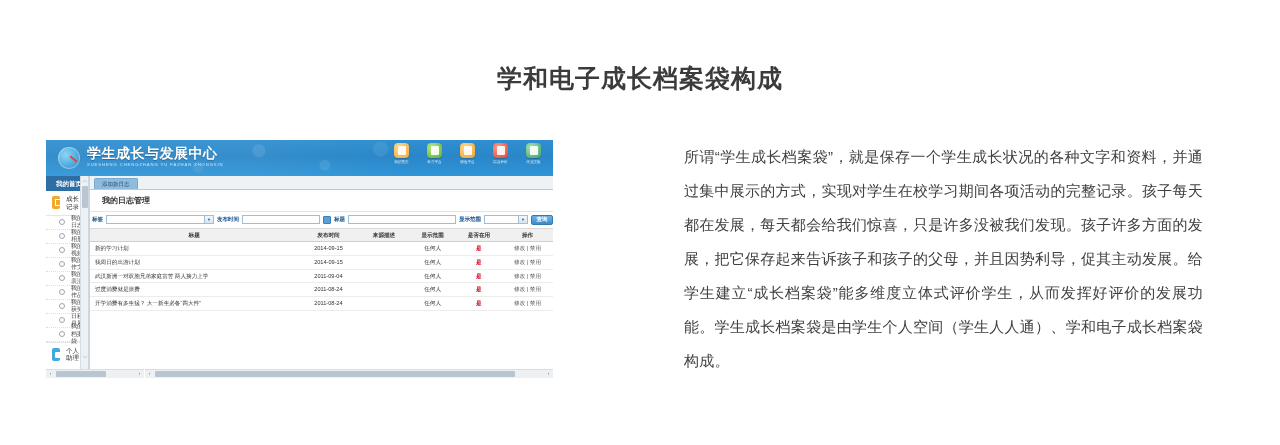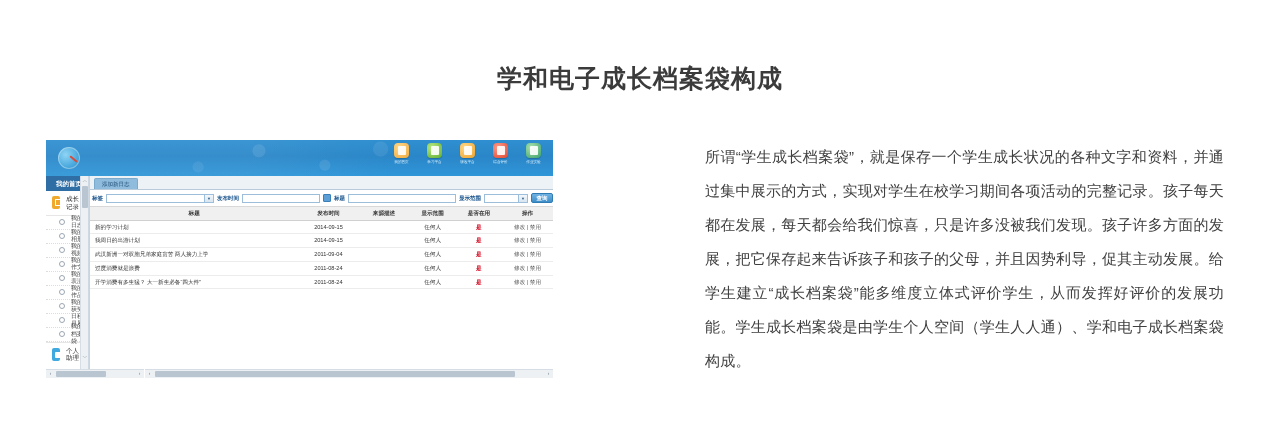--- a/index.html
+++ b/index.html
@@ -422,32 +422,35 @@
   .article {
     position: absolute;
     left: 684px;
     top: 140px;
     width: 519px;
     font-size: 15px;
     line-height: 34px;
     color: #404040;
     text-align: justify;
     letter-spacing: .2px;
-    margin-left: 21px;
   }
 </style>
 </head>
 <body>
 
 <div class="page-title">学和电子成长档案袋构成</div>
 
 <div class="screenshot">
 
   <div class="app-header">
     <div class="logo-mark"></div>
+    <div class="brand-block">
+      <div class="brand-cn">学生成长与发展中心</div>
+      <div class="brand-en">XUESHENG CHENGZHANG YU FAZHAN ZHONGXIN</div>
+    </div>
     <div class="header-nav">
       <div class="nav-item">
         <div class="nav-ico ico-a"></div>
         <span>我的首页</span>
       </div>
       <div class="nav-item">
         <div class="nav-ico ico-b"></div>
         <span>学习平台</span>
       </div>
       <div class="nav-item">
@@ -522,20 +525,21 @@
         <div class="sb-thumb"></div>
         <div class="sb-arrow down">﹀</div>
       </div>
     </div>
 
     <div class="content">
       <div class="tabbar">
         <div class="tab-active">添加新日志</div>
       </div>
 
+      <div class="panel-title">我的日志管理</div>
 
       <div class="filter-bar">
         <span>标签</span>
         <div class="fld sel-tag">
           <span class="caret">▼</span>
         </div>
         <span>发布时间</span>
         <div class="fld date"></div>
         <div class="cal-ico"></div>
         <span>标题</span>

